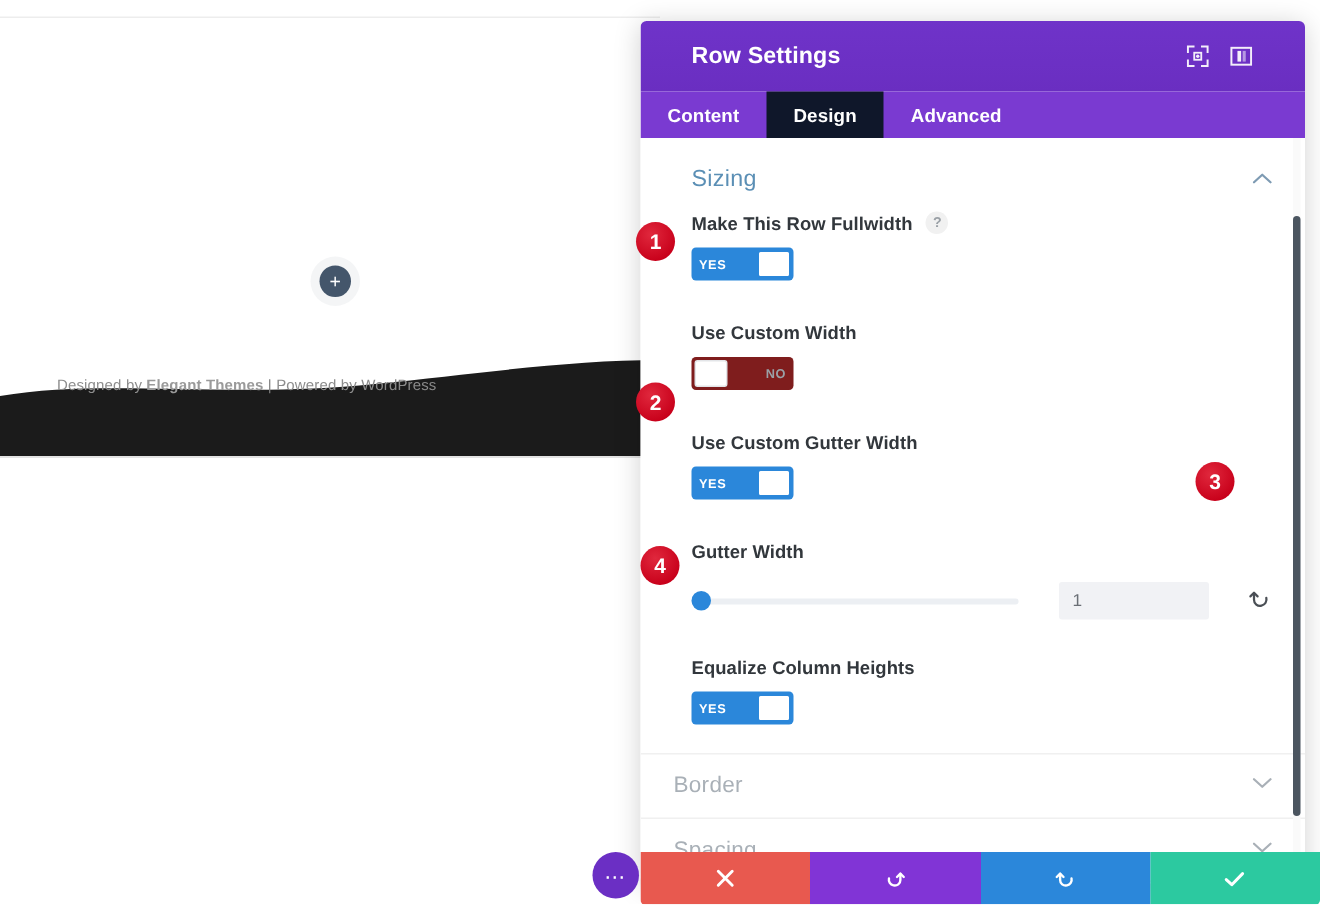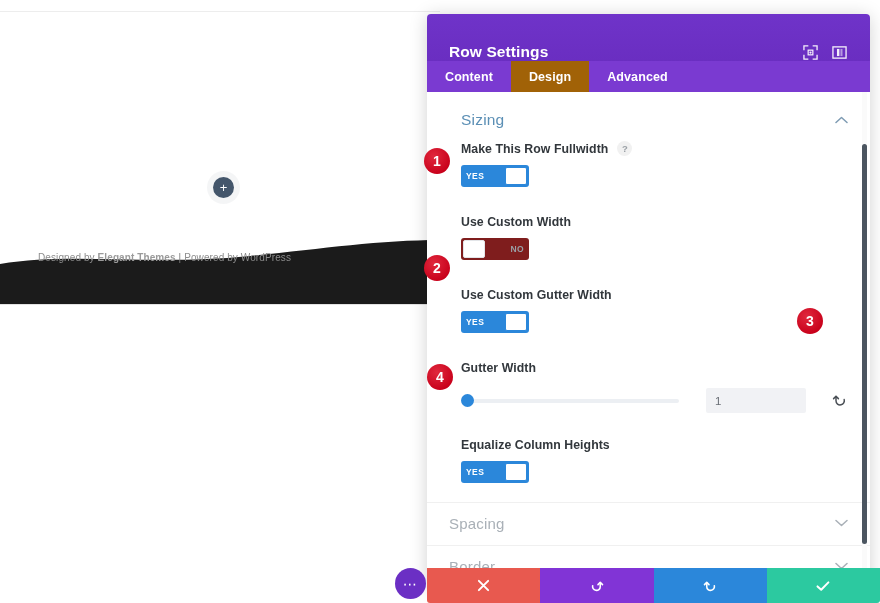--- a/index.html
+++ b/index.html
@@ -98,22 +98,22 @@
     overflow: hidden;
     display: flex;
     flex-direction: column;
   }
 
   .panel-header {
     height: 47px;
     background: #6b2fc4;
     background: linear-gradient(180deg,#6f33c9 0%,#6a2ec1 100%);
     display: flex;
-    align-items: flex-end;
-    padding: 0 22px;
+    align-items: center;
+    padding: 0 34px;
     flex: 0 0 auto;
   }
   .panel-title {
     color: #ffffff;
     font-size: 15.5px;
     font-weight: 700;
     letter-spacing: .1px;
     flex: 1;
   }
   .header-icons { display: flex; align-items: center; gap: 12px; }
@@ -135,21 +135,21 @@
   .tab {
     display: flex;
     align-items: center;
     padding: 0 18px;
     font-size: 12.5px;
     font-weight: 700;
     color: #ffffff;
     cursor: pointer;
     letter-spacing: .1px;
   }
-  .tab.active { background: #a16207; }
+  .tab.active { background: #0f172a; }
 
   .panel-body {
     flex: 1 1 auto;
     position: relative;
     overflow: hidden;
     background: #ffffff;
   }
 
   
   .section-open { padding: 0 22px; margin-left: 12px; }
@@ -504,38 +504,38 @@
           <div class="toggle on">
             <span class="lbl">YES</span>
             <span class="knob"></span>
           </div>
         </div>
       </div>
 
       <div class="collapsed-list">
 
         <div class="collapsed-row">
+          <span class="name">Border</span>
+          <span class="chev">
+            <svg width="13" height="8" viewBox="0 0 13 8">
+                <path d="M1,1.5 L6.5,6.5 L12,1.5" fill="none" stroke="#a9b0b7" stroke-width="1.5" stroke-linecap="round" stroke-linejoin="round"></path>
+              </svg>
+          </span>
+        </div>
+
+        <div class="collapsed-row">
           <span class="name">Spacing</span>
           <span class="chev">
             <svg width="13" height="8" viewBox="0 0 13 8">
                 <path d="M1,1.5 L6.5,6.5 L12,1.5" fill="none" stroke="#a9b0b7" stroke-width="1.5" stroke-linecap="round" stroke-linejoin="round"></path>
               </svg>
           </span>
         </div>
 
         <div class="collapsed-row">
-          <span class="name">Border</span>
-          <span class="chev">
-            <svg width="13" height="8" viewBox="0 0 13 8">
-                <path d="M1,1.5 L6.5,6.5 L12,1.5" fill="none" stroke="#a9b0b7" stroke-width="1.5" stroke-linecap="round" stroke-linejoin="round"></path>
-              </svg>
-          </span>
-        </div>
-
-        <div class="collapsed-row">
           
           
         </div>
 
       </div>
 
       <div class="scroll-rail"></div>
       <div class="scroll-thumb"></div>
     </div>
   </div>

